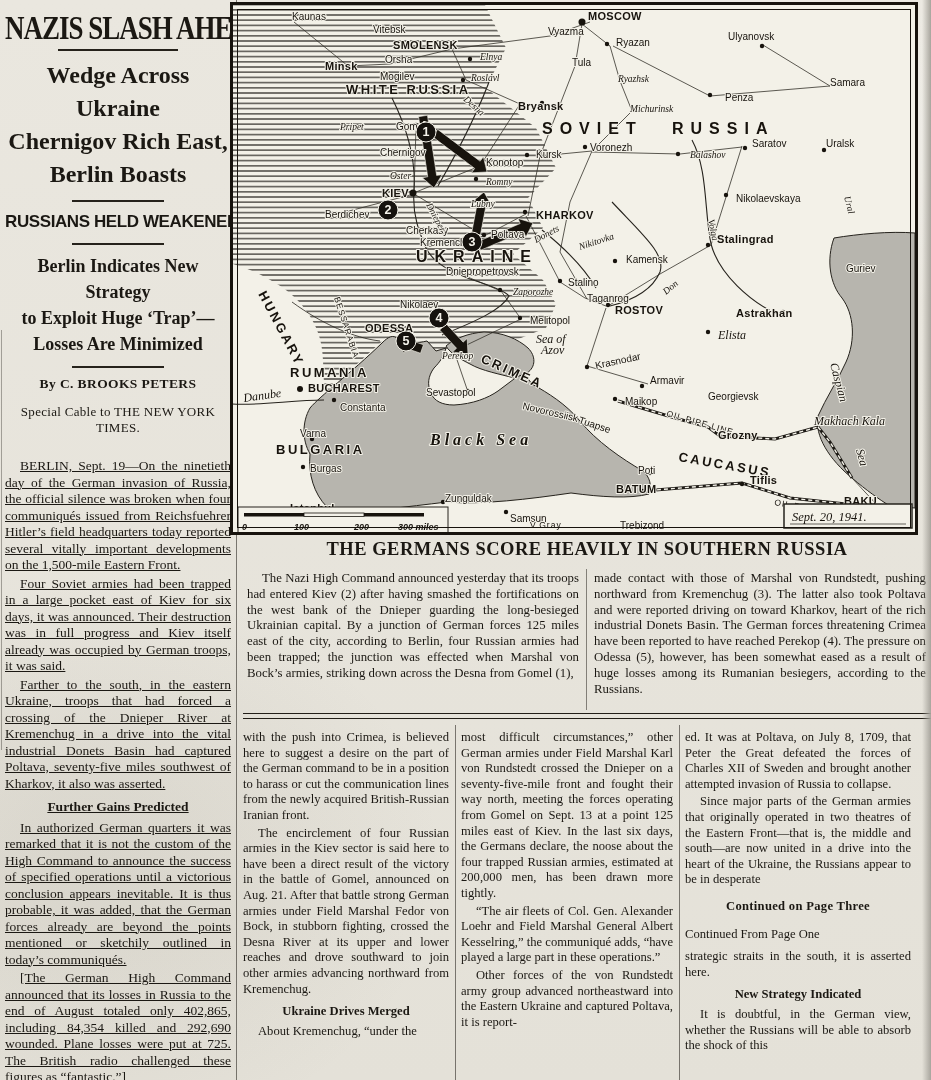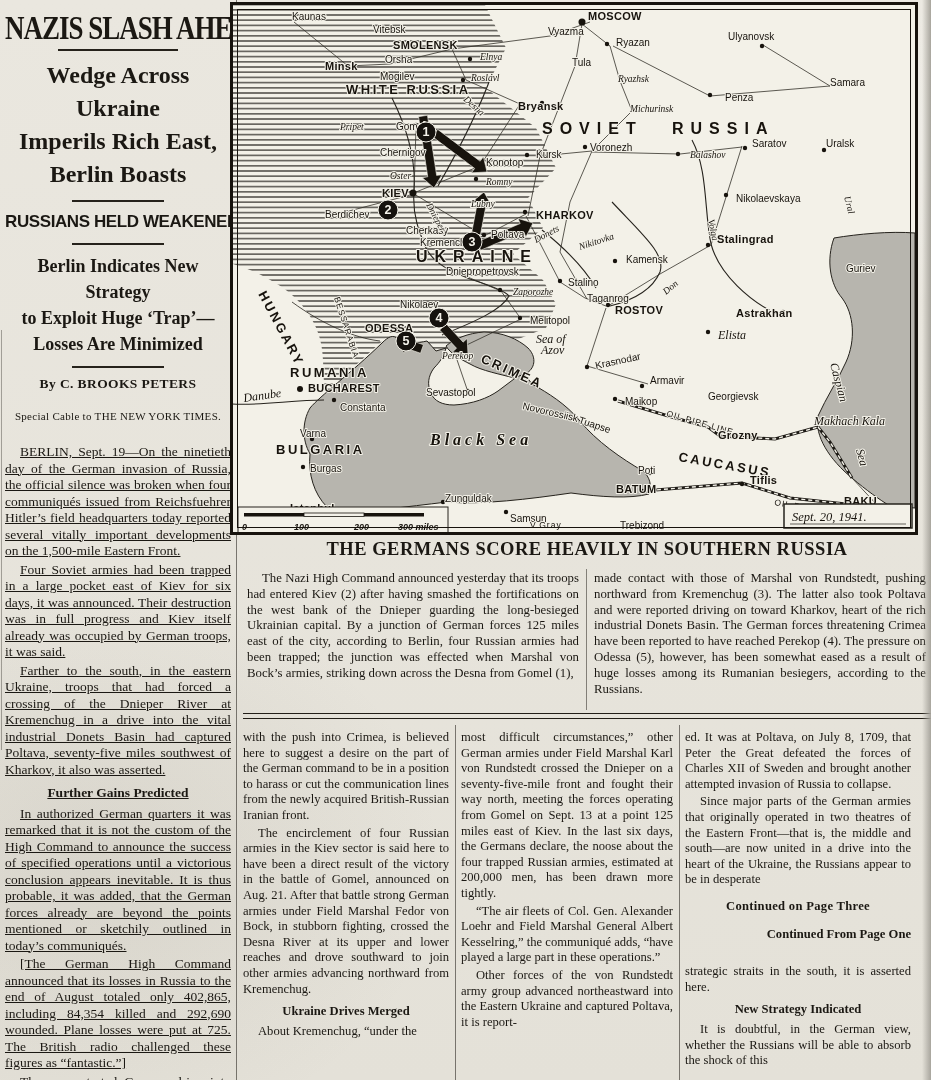--- a/index.html
+++ b/index.html
@@ -20,30 +20,30 @@
 
   .headline{font-weight:bold;font-size:27px;line-height:34px;text-align:center;
     letter-spacing:-1px;transform:scale(1,1.28);transform-origin:center top;white-space:nowrap;}
   .hrule{width:92px;border:0;border-top:2.2px solid #26221b;margin:9px auto 8px auto;}
   .hrule.wide{width:120px;}
   .deck{font-weight:bold;font-size:24px;line-height:33px;text-align:center;}
   .bank{font-family:"Liberation Sans","DejaVu Sans",sans-serif;font-weight:bold;
     font-size:17px;line-height:24px;text-align:center;letter-spacing:-.4px;white-space:nowrap;}
   .deck2{font-weight:bold;font-size:18px;line-height:26px;text-align:center;}
   .byline{font-weight:bold;font-size:13.5px;text-align:center;margin-top:4px;letter-spacing:.4px;}
-  .credit{font-size:11px;text-align:center;margin-top:18px;letter-spacing:.3px;}
+  .credit{font-size:13px;text-align:center;margin-top:12px;letter-spacing:.3px;}
   .body-items{margin-top:22px;text-decoration:underline;}
 
   .it{margin:0;text-align:justify;}
   .left-col .it{font-size:13.5px;line-height:16.5px;}
   .it-p{text-indent:15px;margin-top:2px;}
   .it-pc{text-indent:0;margin-top:2px;}
   .it-sub{text-align:center;font-weight:bold;margin:7px 0 4px 0;text-indent:0;}
   .it-cont{text-align:center;font-weight:bold;margin:11px 0 12px 0;text-indent:0;letter-spacing:.3px;}
-  .it-contfrom{text-align:right;font-weight:bold;margin:9px 0 22px 0;text-indent:0;}
+  .it-contfrom{text-align:left;font-weight:normal;margin:9px 0 7px 0;text-indent:0;}
 
   
   .cap-title{position:absolute;left:243px;top:539px;width:688px;text-align:center;
     font-weight:bold;font-size:18.5px;letter-spacing:.5px;}
   .cap-cols{position:absolute;left:247px;top:569px;width:680px;height:141px;display:flex;overflow:hidden;}
   .cap-col{width:332px;}
   .cap-col .it{font-size:12.8px;line-height:15.8px;}
   .cap-div{width:1px;background:rgba(30,26,20,.5);margin:0 7px;}
   .dblrule{position:absolute;left:243px;top:713px;width:688px;height:4px;
     border-top:1.8px solid #221e17;border-bottom:1.6px solid #221e17;}
@@ -77,21 +77,21 @@
 <div class="page">
 
   <div class="vrule vrule-left"></div>
   <div class="vrule vrule-far"></div>
 
   <div class="left-col">
     <div class="headline">NAZIS SLASH AHEAD</div>
     <hr class="hrule wide">
     <div class="deck">
       <div>Wedge Across Ukraine</div>
-      <div>Imperils Rich East,</div>
+      <div>Chernigov Rich East,</div>
       <div>Berlin Boasts</div>
     </div>
     <hr class="hrule">
     <div class="bank">RUSSIANS HELD WEAKENED</div>
     <hr class="hrule">
     <div class="deck2">
       <div>Berlin Indicates New Strategy</div>
       <div>to Exploit Huge ‘Trap’—</div>
       <div>Losses Are Minimized</div>
     </div>

